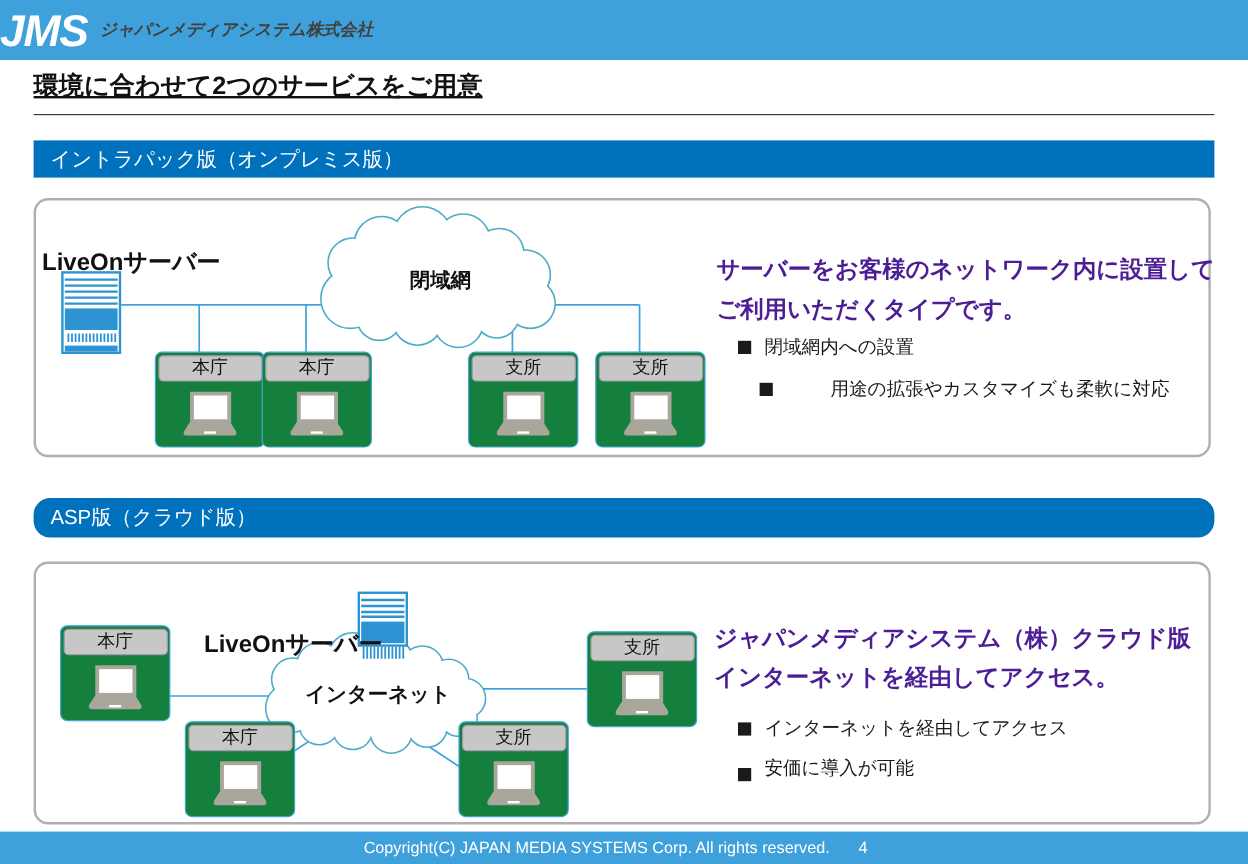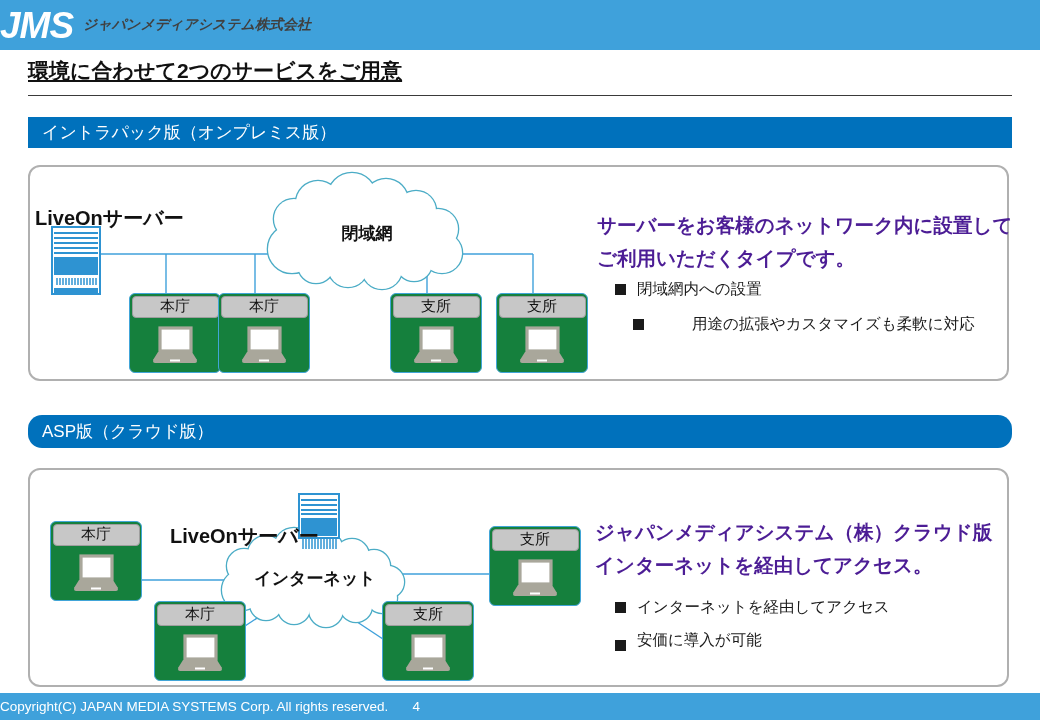--- a/index.html
+++ b/index.html
@@ -40,21 +40,21 @@
   .node .laptop{display:block;margin:8px auto 0;}
 
   
   .desc-heading{position:absolute;font-size:19.5px;font-weight:bold;line-height:33px;color:#4c1d95;}
   .desc-heading div{white-space:nowrap;}
   .bullet-row{position:absolute;display:flex;align-items:center;font-size:15.5px;color:#1a1a1a;white-space:nowrap;}
   .bullet-square{width:11px;height:11px;background:#1a1a1a;margin-right:11px;flex:0 0 auto;}
 
   
   .footer{position:absolute;left:0;top:693px;width:1040px;height:27px;background:#3FA1DB;
-          display:flex;justify-content:flex-start;align-items:center;color:#fff;font-size:13.5px;
+          display:flex;justify-content:center;align-items:center;color:#fff;font-size:13.5px;
           box-sizing:border-box;padding-right:14px;}
   .footer .pageno{margin-left:24px;}
 </style>
 </head>
 <body>
 
 <div class="slide">
 
   <div class="topbar">
     <span class="jms-logo">JMS</span>

